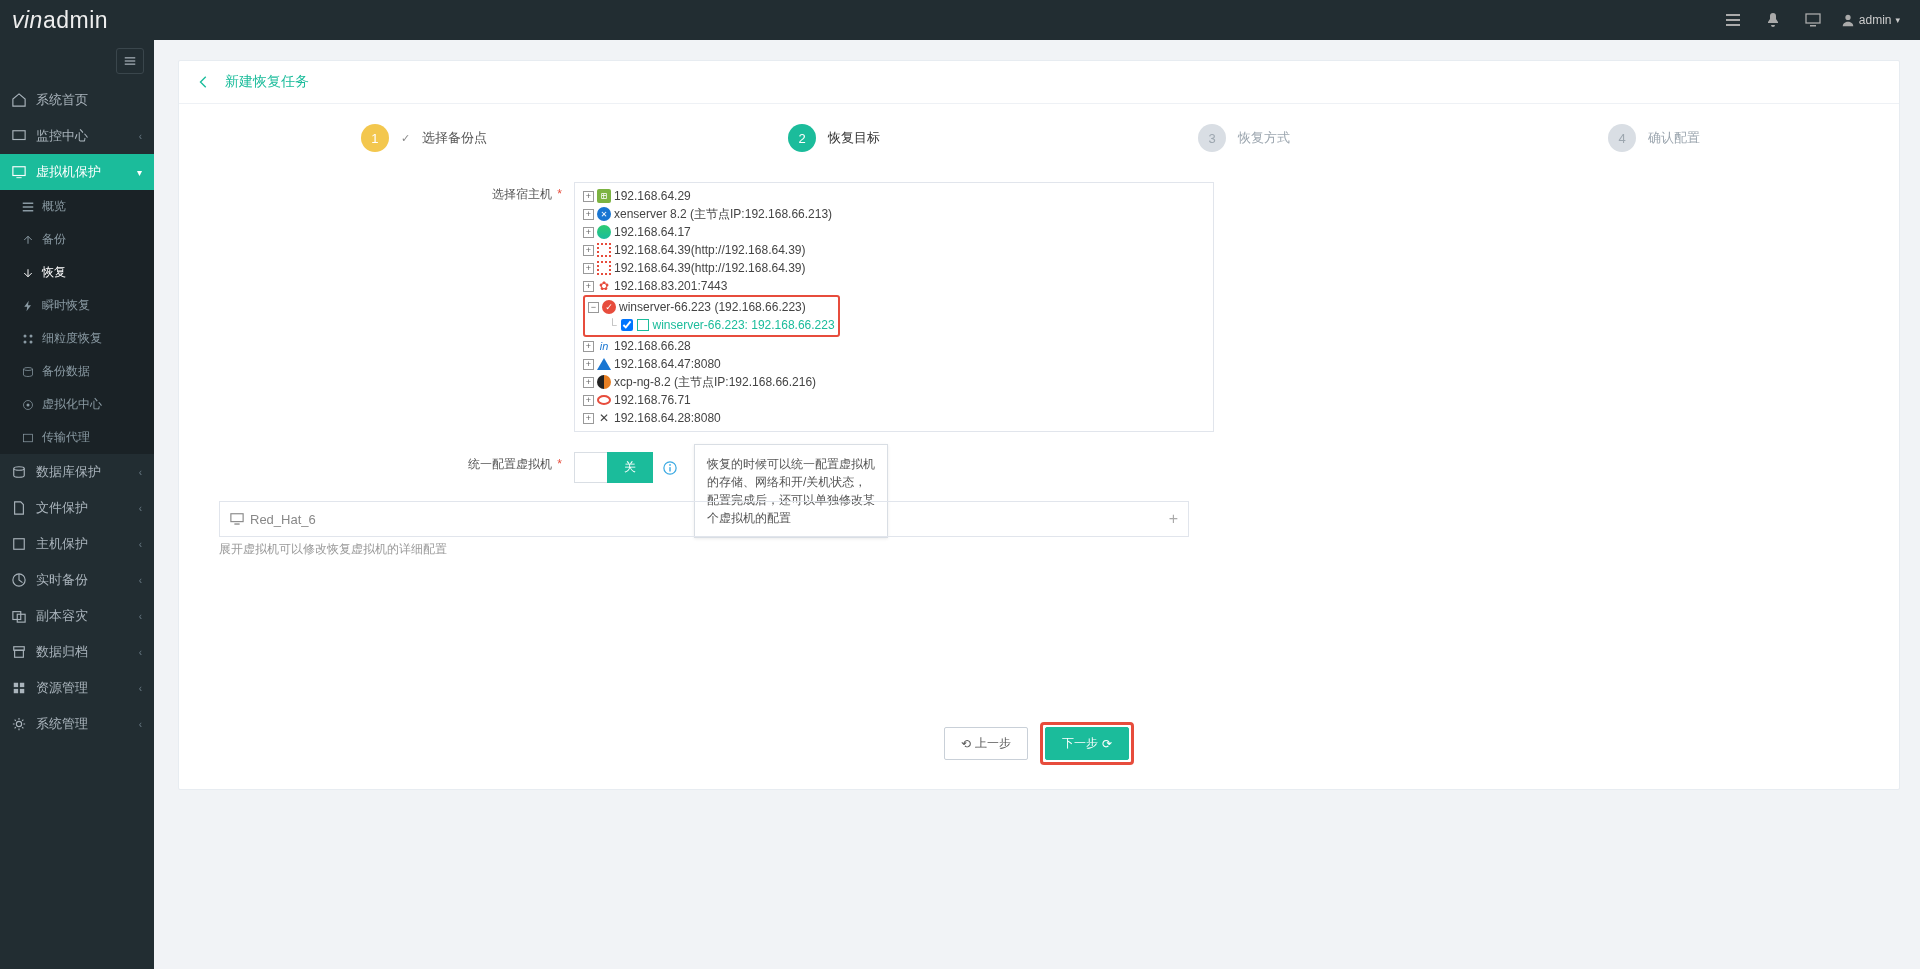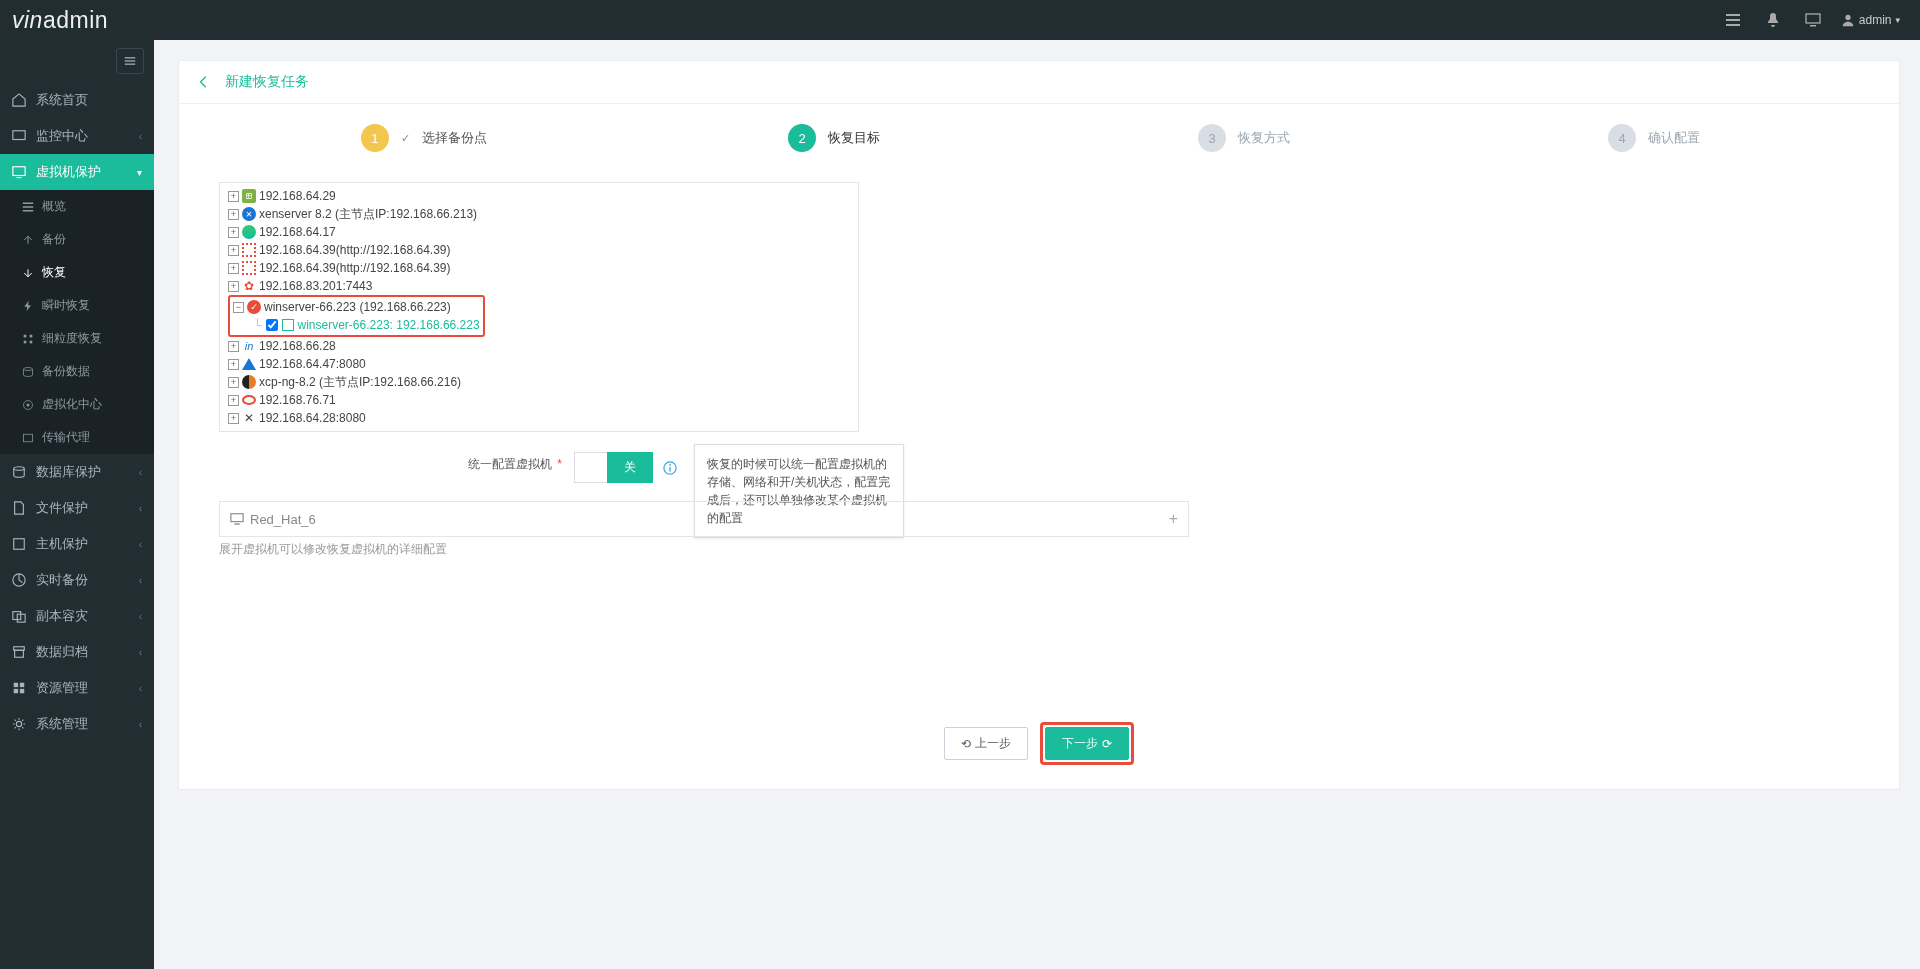--- a/index.html
+++ b/index.html
@@ -55,21 +55,21 @@
 .tree-children { padding-left: 20px; }
 .hl-red { border: 2px solid #e74c3c; border-radius: 3px; padding: 1px 3px; display: inline-block; }
 .sel-row { color: #1bbc9b; display: flex; align-items: center; gap: 4px; }
 .sel-row input[type=checkbox] { width: 12px; height: 12px; }
 .help-text { font-size: 12px; color: #999; margin-top: 4px; width: 640px; }
 .toggle-group { display: inline-flex; }
 .tg-btn { padding: 6px 16px; font-size: 12px; cursor: pointer; }
 .tg-on { background: #fff; color: #888; border: 1px solid #d9dee4; border-right: none; }
 .tg-off { background: #1bbc9b; color: #fff; border: 1px solid #1bbc9b; }
 .info-icon { width: 14px; height: 14px; fill: #3aa9e2; }
-.tooltip-box { position: absolute; left: 120px; top: -8px; background: #fff; border: 1px solid #d9dee4; padding: 10px 12px; font-size: 12px; color: #555; width: 210px; line-height: 1.5; box-shadow: 0 1px 3px rgba(0,0,0,0.08); }
+.tooltip-box { position: absolute; left: 120px; top: -8px; background: #fff; border: 1px solid #d9dee4; padding: 10px 12px; font-size: 12px; color: #555; width: 194px; line-height: 1.5; box-shadow: 0 1px 3px rgba(0,0,0,0.08); }
 .vm-config-row { display: flex; align-items: center; border: 1px solid #e1e5ec; padding: 8px 10px; font-size: 13px; color: #888; width: 970px; }
 .vm-config-row svg { width: 14px; height: 14px; fill: #888; margin-right: 6px; }
 .vm-config-row .plus { margin-left: auto; color: #aaa; font-size: 16px; cursor: pointer; }
 .panel-footer { padding: 18px 40px 24px; display: flex; justify-content: center; gap: 12px; align-items: center; }
 .btn { padding: 7px 16px; font-size: 12px; border-radius: 2px; cursor: pointer; display: inline-flex; align-items: center; gap: 4px; }
 .btn-default { background: #fff; border: 1px solid #c9d0d8; color: #555; }
 .btn-primary { background: #1bbc9b; border: 1px solid #1bbc9b; color: #fff; }
 .hl-red-btn { border: 3px solid #e74c3c; padding: 2px; border-radius: 4px; display: inline-flex; }
 .pi { font-style: normal; font-family: monospace; font-size: 10px; }
 .pi-green { background: #7cb342; color: #fff; width: 14px; height: 14px; display: inline-flex; align-items: center; justify-content: center; border-radius: 2px; }
@@ -301,20 +301,21 @@
           <span class="step-label">恢复方式</span>
         </div>
         <div class="step pending">
           <div class="step-circle">4</div>
           <span class="step-label">确认配置</span>
         </div>
       </div>
 
       <div class="form-area">
         <div class="form-row">
+          <div class="form-label"><span>选择宿主机</span> <span class="req">*</span></div>
           <div class="form-ctl">
             <div class="tree-box" id="host-tree"><div class="tree-node">
                   <span class="exp">+</span>
                   <span class="picon">
                     <span class="pi pi-green">⊞</span>
                   </span>
                   <span>192.168.64.29</span>
                 </div><div class="tree-node">
                   <span class="exp">+</span>
                   <span class="picon">

